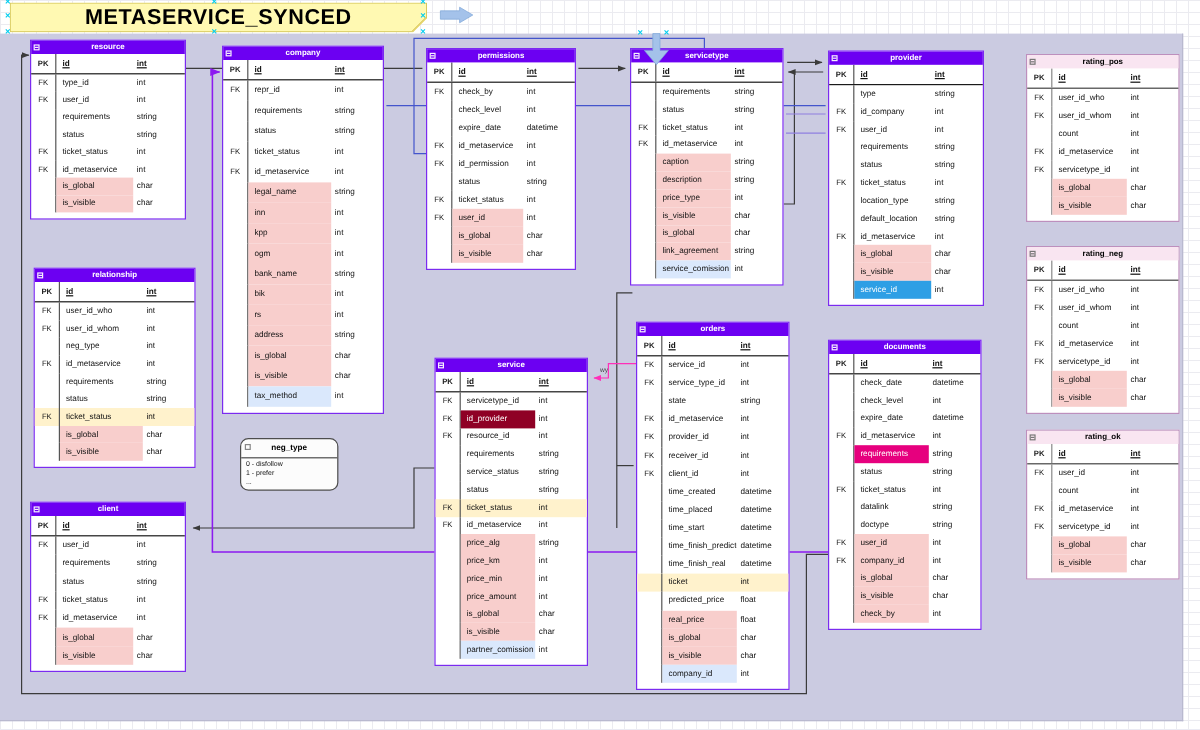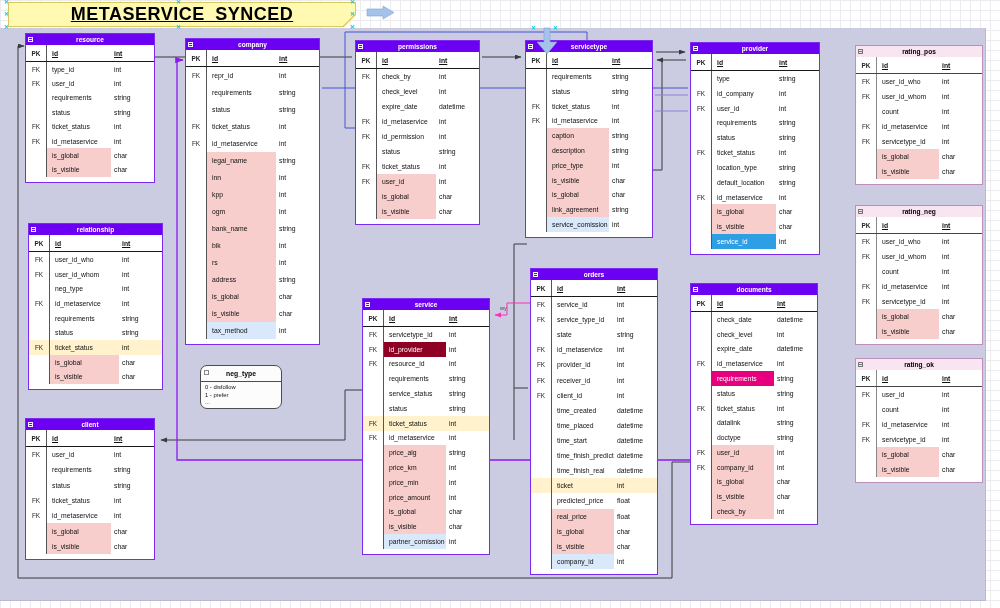--- a/index.html
+++ b/index.html
@@ -64,21 +64,21 @@
         border:1px solid #888;box-sizing:border-box;}
   .note .nbody{padding:2px 0 0 4px;font-size:5.8px;line-height:7.5px;color:#111;}
 
   
   .sticky{position:absolute;left:8px;top:2px;width:348px;height:25px;z-index:5;
         background:var(--sticky,#FFF9B2);border:1px solid #d8c95e;box-sizing:border-box;
         clip-path:polygon(0 0,100% 0,100% calc(100% - 12px),calc(100% - 12px) 100%,0 100%);
         display:flex;align-items:center;justify-content:center;}
   .sticky .fold{position:absolute;right:0;bottom:0;width:12px;height:12px;
         background:linear-gradient(135deg,transparent 49%,#e3d36e 50%);}
-  .sticky .ttl{font-size:18px;font-weight:bold;color:#000;letter-spacing:.5px;text-decoration:underline;}
+  .sticky .ttl{font-size:18px;font-weight:bold;color:#000;letter-spacing:.5px;}
   .hx{position:absolute;z-index:7;color:var(--handle,#00CCEE);font-size:6px;
       font-weight:bold;line-height:6px;}
   .elabel{font-size:5.5px;fill:#444;}
 </style>
 </head>
 <body>
 
 <div id="canvas"></div>
 
 <svg id="edges">

